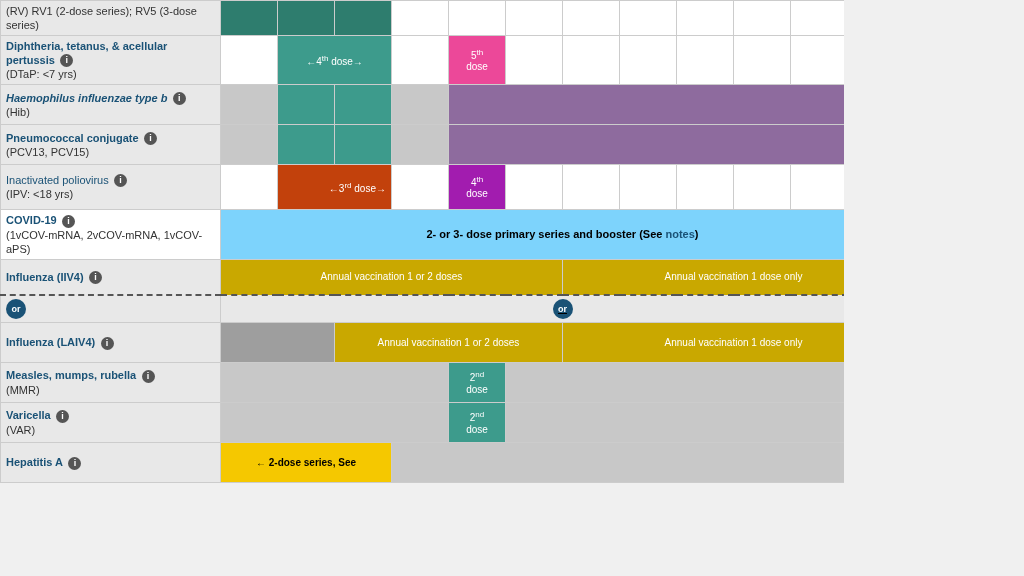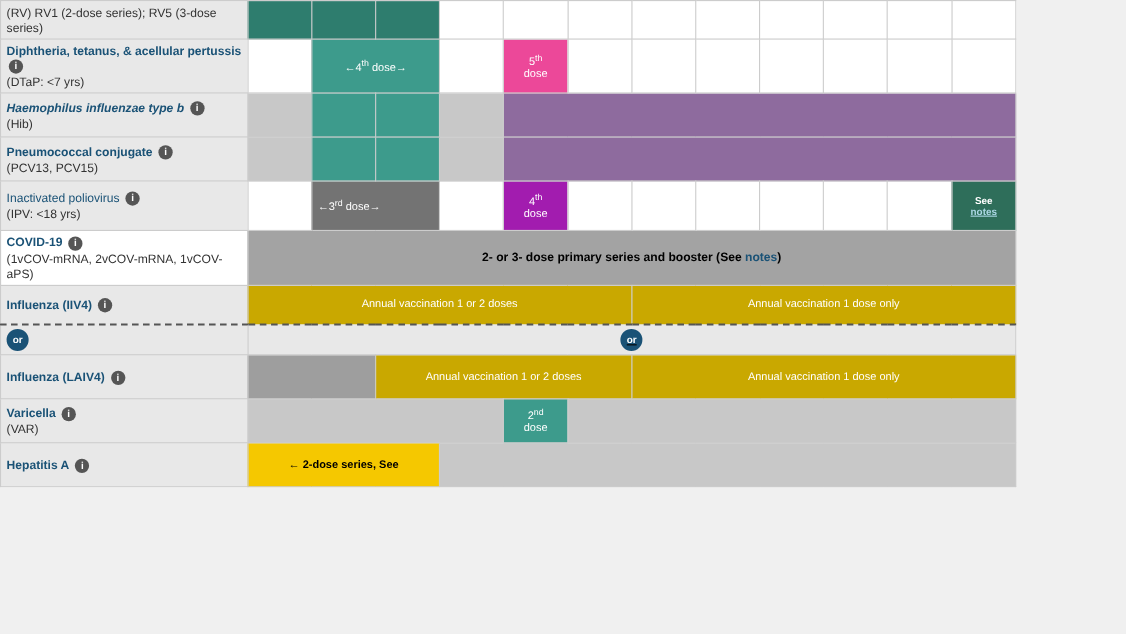--- a/index.html
+++ b/index.html
@@ -5,21 +5,21 @@
     * { box-sizing: border-box; margin: 0; padding: 0; }
     body {
       font-family: Arial, sans-serif;
       font-size: 12px;
       background: #f0f0f0;
       overflow: hidden;
       width: 1024px;
       height: 576px;
     }
     .table-container {
-      width: 924px;
+      width: 844px;
       overflow: hidden;
     }
     table {
       width: 100%;
       border-collapse: collapse;
       table-layout: fixed;
     }
     td, th {
       border: 1px solid #ccc;
       padding: 3px 5px;
@@ -149,39 +149,39 @@
         <td class="age-col" colspan="8" style="background:#8e6b9e;"></td>
       </tr>
 
       <tr style="height:45px;">
         <td class="vaccine-col">
           <a style="color:#1a5276;font-weight:normal;font-size:11px;">Inactivated poliovirus</a>
           <span class="info-icon">i</span><br>
           <span class="sub-name">(IPV: &lt;18 yrs)</span>
         </td>
         <td class="age-col white-cell"></td>
-        <td class="age-col" colspan="2" style="background:#737373;color:white;font-size:10px;text-align:left;">←3<sup>rd</sup> dose→</td>
+        <td class="age-col" colspan="2" style="background:#c2410c;color:white;font-size:10px;text-align:right;">←3<sup>rd</sup> dose→</td>
         <td class="age-col white-cell"></td>
         <td class="age-col centered" style="background:#a21caf;color:white;font-size:10px;">4<sup>th</sup><br>dose</td>
         <td class="age-col white-cell"></td>
         <td class="age-col white-cell"></td>
         <td class="age-col white-cell"></td>
         <td class="age-col white-cell"></td>
         <td class="age-col white-cell"></td>
         <td class="age-col white-cell"></td>
         <td class="age-col green-dark" style="font-size:9px;text-align:center;color:white;font-weight:bold;">See<br><span style="color:#add8e6;text-decoration:underline;">notes</span></td>
       </tr>
 
       <tr class="covid-row" style="height:42px;">
         <td class="vaccine-col" style="background:#ffffff;">
           <a style="color:#1a5276;font-weight:bold;font-size:11px;">COVID-19</a>
           <span class="info-icon">i</span><br>
           <span class="sub-name">(1vCOV-mRNA, 2vCOV-mRNA, 1vCOV-aPS)</span>
         </td>
-        <td colspan="12" style="background:#a3a3a3;text-align:center;font-size:11px;font-weight:bold;">
+        <td colspan="12" style="background:#7dd3fc;text-align:center;font-size:11px;font-weight:bold;">
           2- or 3- dose primary series and booster (See <a style="color:#1a5276;">notes</a>)
         </td>
       </tr>
 
       <tr style="height:36px;">
         <td class="vaccine-col" style="border-bottom:2px dashed #555;">
           <a style="color:#1a5276;font-weight:bold;font-size:11px;">Influenza (IIV4)</a>
           <span class="info-icon">i</span>
         </td>
         <td colspan="6" style="background:#c9a800;text-align:center;font-size:10px;color:white;border-bottom:2px dashed #555;">Annual vaccination 1 or 2 doses</td>
@@ -202,34 +202,44 @@
       <tr style="height:40px;">
         <td class="vaccine-col">
           <a style="color:#1a5276;font-weight:bold;font-size:11px;">Influenza (LAIV4)</a>
           <span class="info-icon">i</span>
         </td>
         <td colspan="2" style="background:#9e9e9e;"></td>
         <td colspan="4" style="background:#c9a800;text-align:center;font-size:10px;color:white;">Annual vaccination 1 or 2 doses</td>
         <td colspan="6" style="background:#c9a800;text-align:center;font-size:10px;color:white;">Annual vaccination 1 dose only</td>
       </tr>
 
-
-      <tr style="height:40px;">
-        <td class="vaccine-col">
-          <a style="color:#1a5276;font-weight:bold;font-size:11px;">Varicella</a>
-          <span class="info-icon">i</span><br>
-          <span class="sub-name">(VAR)</span>
+      <tr style="height:40px;">
+        <td class="vaccine-col">
+          <a style="color:#1a5276;font-weight:bold;font-size:11px;">Measles, mumps, rubella</a>
+          <span class="info-icon">i</span><br>
+          <span class="sub-name">(MMR)</span>
         </td>
         <td colspan="4" style="background:#c8c8c8;"></td>
         <td class="age-col centered" style="background:#3d9b8c;color:white;font-size:10px;">2<sup>nd</sup><br>dose</td>
         <td colspan="7" style="background:#c8c8c8;"></td>
       </tr>
 
       <tr style="height:40px;">
         <td class="vaccine-col">
+          <a style="color:#1a5276;font-weight:bold;font-size:11px;">Varicella</a>
+          <span class="info-icon">i</span><br>
+          <span class="sub-name">(VAR)</span>
+        </td>
+        <td colspan="4" style="background:#c8c8c8;"></td>
+        <td class="age-col centered" style="background:#3d9b8c;color:white;font-size:10px;">2<sup>nd</sup><br>dose</td>
+        <td colspan="7" style="background:#c8c8c8;"></td>
+      </tr>
+
+      <tr style="height:40px;">
+        <td class="vaccine-col">
           <a style="color:#1a5276;font-weight:bold;font-size:11px;">Hepatitis A</a>
           <span class="info-icon">i</span>
         </td>
         <td colspan="3" style="background:#f5c800;font-size:10px;text-align:center;font-weight:bold;">← 2-dose series, See</td>
         <td colspan="9" style="background:#c8c8c8;"></td>
       </tr>
 
     </tbody>
   </table>
 </div>

